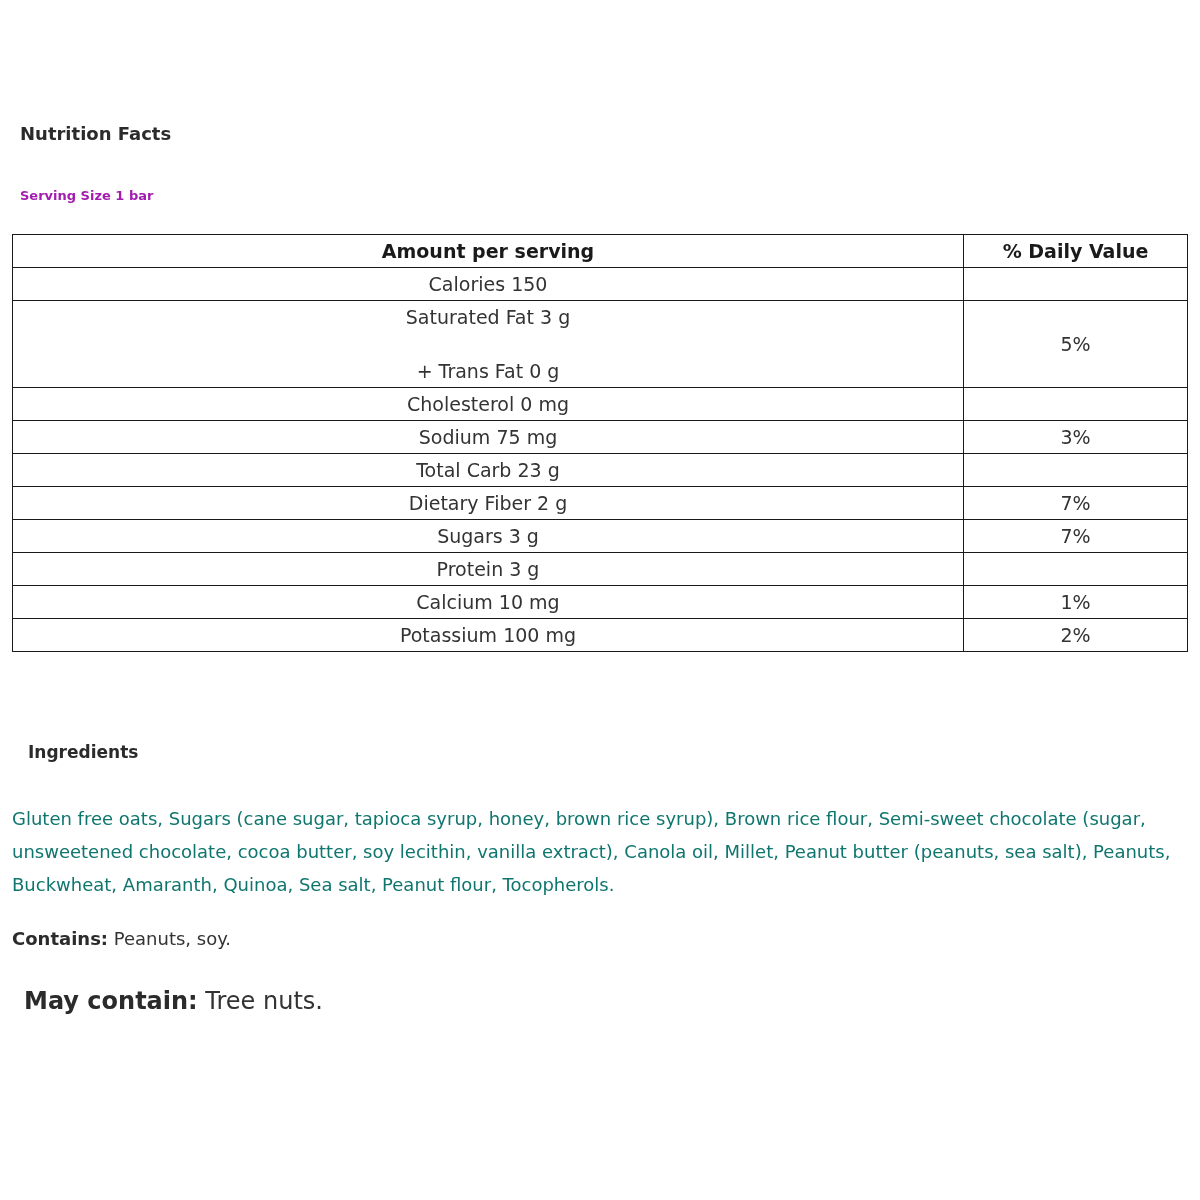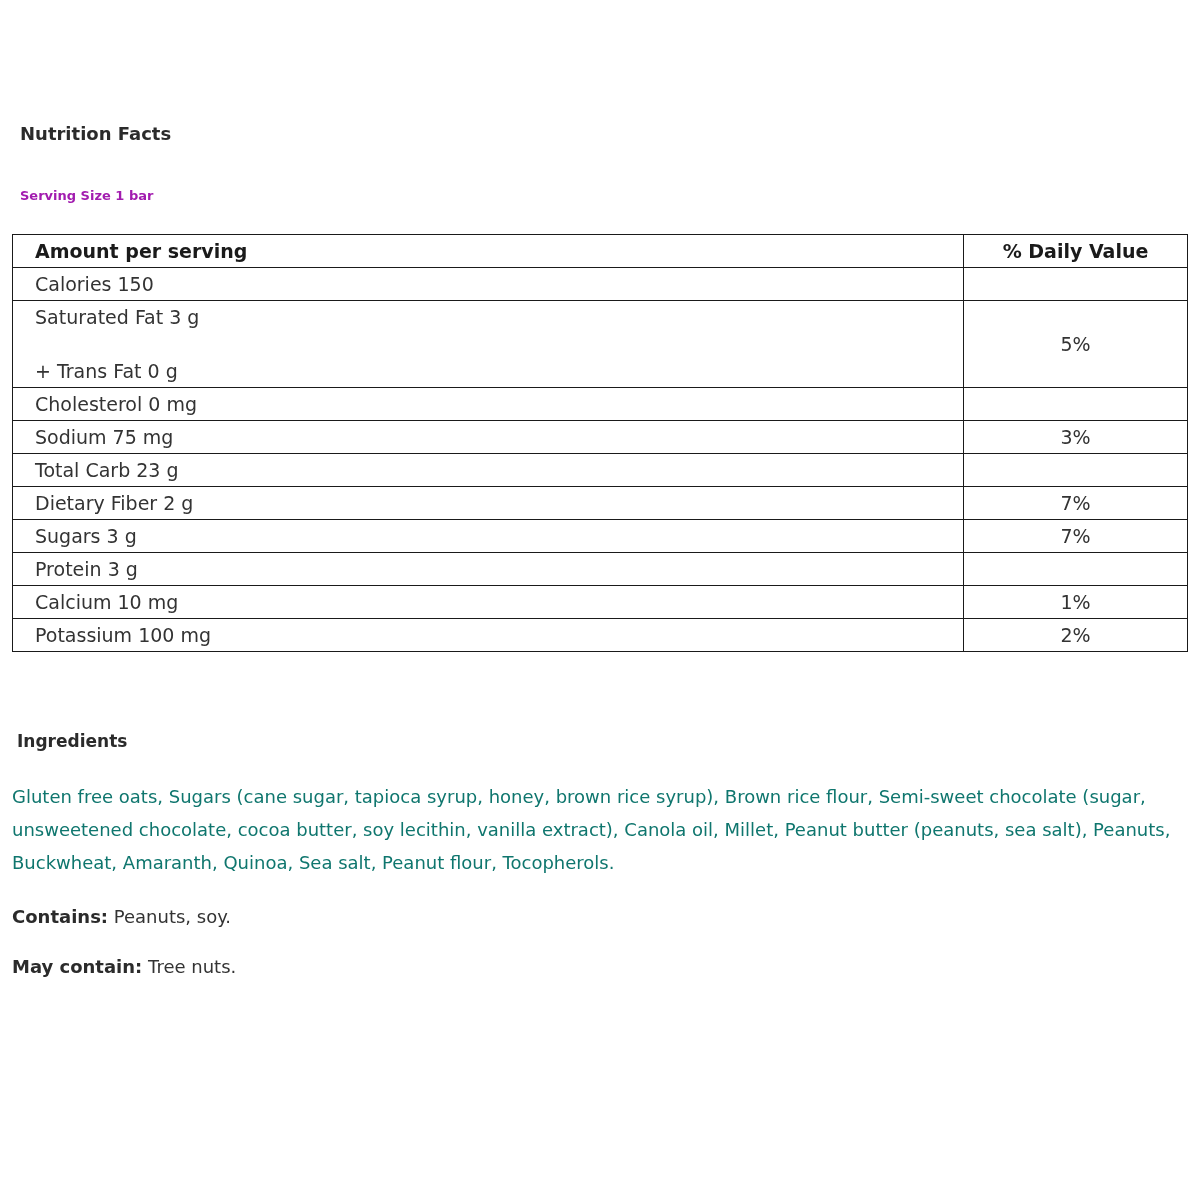--- a/index.html
+++ b/index.html
@@ -40,23 +40,24 @@
   table.nft {
     border-collapse: collapse;
     width: 1176px;
     margin-top: 28px;
     table-layout: fixed;
   }
   table.nft td {
     border: 1px solid #1a1a1a;
     font-size: 19px;
     color: #333333;
-    padding: 3px 22px;
+    padding: 3px 6px;
     vertical-align: middle;
     line-height: 26px;
+    text-align: center;
   }
   td.label {
     text-align: left;
   }
   td.dv {
     width: 224px;
     text-align: center;
   }
   tr.header td {
     font-weight: bold;
@@ -71,21 +72,21 @@
     display: block;
     line-height: 26px;
   }
   .fat-line + .fat-line {
     margin-top: 28px;
   }
   .ing-heading {
     font-size: 17px;
     font-weight: bold;
     color: #2b2b2b;
-    margin: 5px;
+    margin: 16px;
     padding-top: 74px;
     line-height: 20px;
   }
   .ing-body {
     font-size: 18px;
     color: #0f766e;
     line-height: 33px;
     margin: 0;
     padding-top: 24px;
     max-width: 1160px;
@@ -95,24 +96,24 @@
     color: #333333;
     line-height: 22px;
     margin: 0;
     padding-top: 27px;
   }
   .contains-line .lead {
     font-weight: bold;
     color: #2b2b2b;
   }
   .may-line {
-    font-size: 18px;
+    font-size: 24px;
     color: #333333;
     line-height: 22px;
-    margin: 0;
+    margin: 12px;
     padding-top: 28px;
   }
   .may-line .lead {
     font-weight: bold;
     color: #2b2b2b;
   }
 </style>
 </head>
 <body>
 

